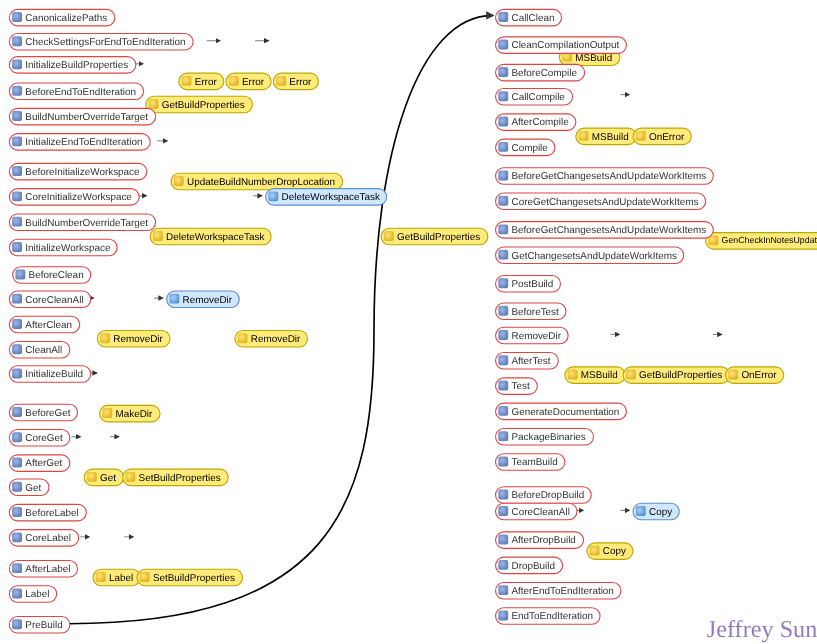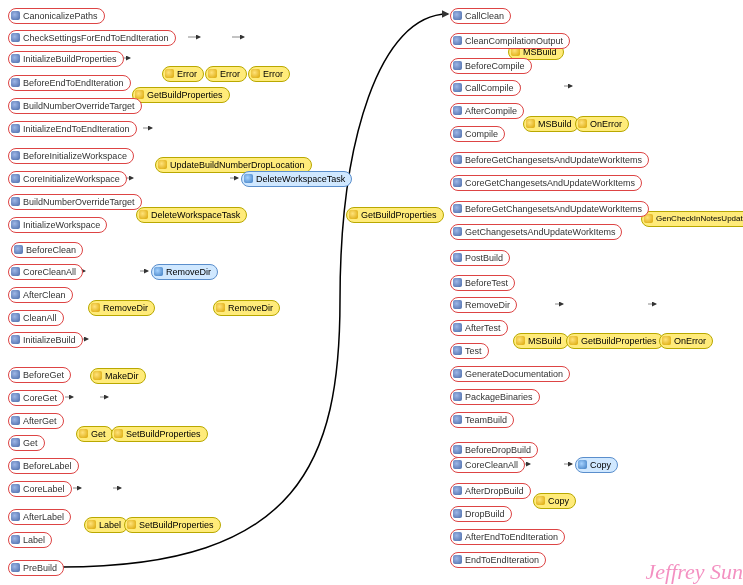--- a/index.html
+++ b/index.html
@@ -45,22 +45,21 @@
     position: absolute;
     left: 0; top: 0;
     width: 743px; height: 585px;
     pointer-events: none;
   }
   .watermark {
     position: absolute;
     right: 16px;
     bottom: 16px;
     font-size: 22px;
-    color: #ec4899;
-    font-style: italic;
+    color: #4c1d95;
     font-family: "Times New Roman", serif;
     opacity: 0.6;
   }
 </style>
 </head>
 <body>
 
 <svg class="connections">
   <defs>
     <marker id="arrow" viewBox="0 0 10 10" refX="8" refY="5" markerWidth="5" markerHeight="5" orient="auto">

